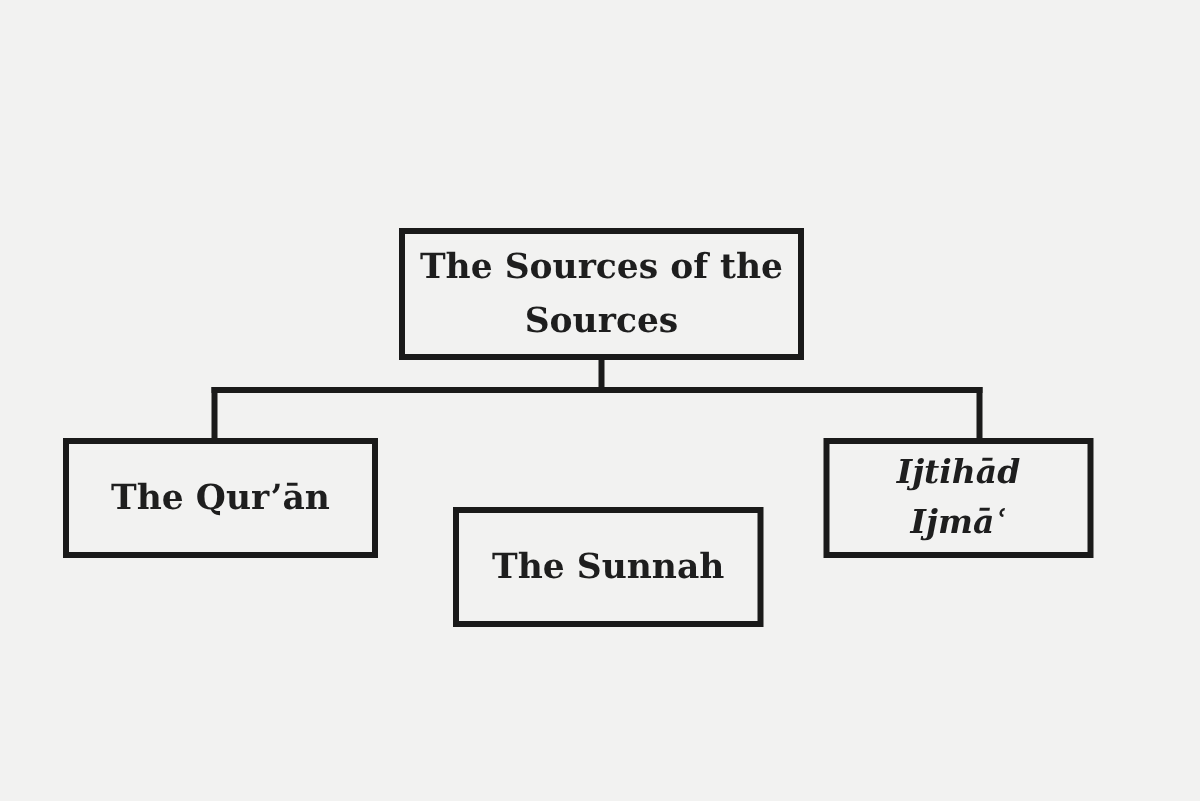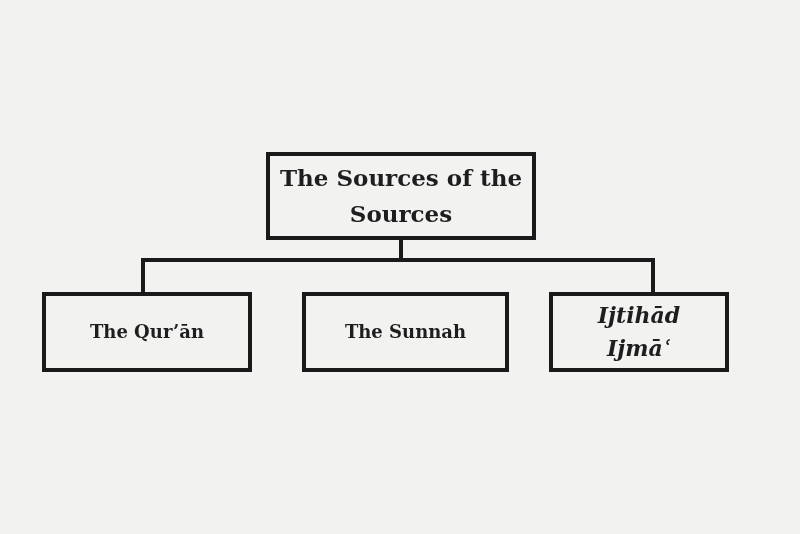--- a/index.html
+++ b/index.html
@@ -30,25 +30,25 @@
   }
   .node-root {
     left: 266px; top: 152px;
     width: 270px; height: 88px;
     font-size: 23px;
     line-height: 36px;
   }
   .node-child {
     top: 292px;
     height: 80px;
-    font-size: 18px;
+    font-size: 23px;
     line-height: 30px;
   }
   .node-quran  { left: 42px;  width: 210px; }
-  .node-sunnah { left: 302px; width: 207px; }
+  .node-sunnah { left: 302px; width: 207px; margin-top: 46px; }
   .node-ijtihad {
     left: 549px; width: 180px;
     font-style: italic;
     font-size: 22px;
     line-height: 33px;
   }
   .connector {
     position: absolute;
     background: var(--line, #1a1a1a);
   }

